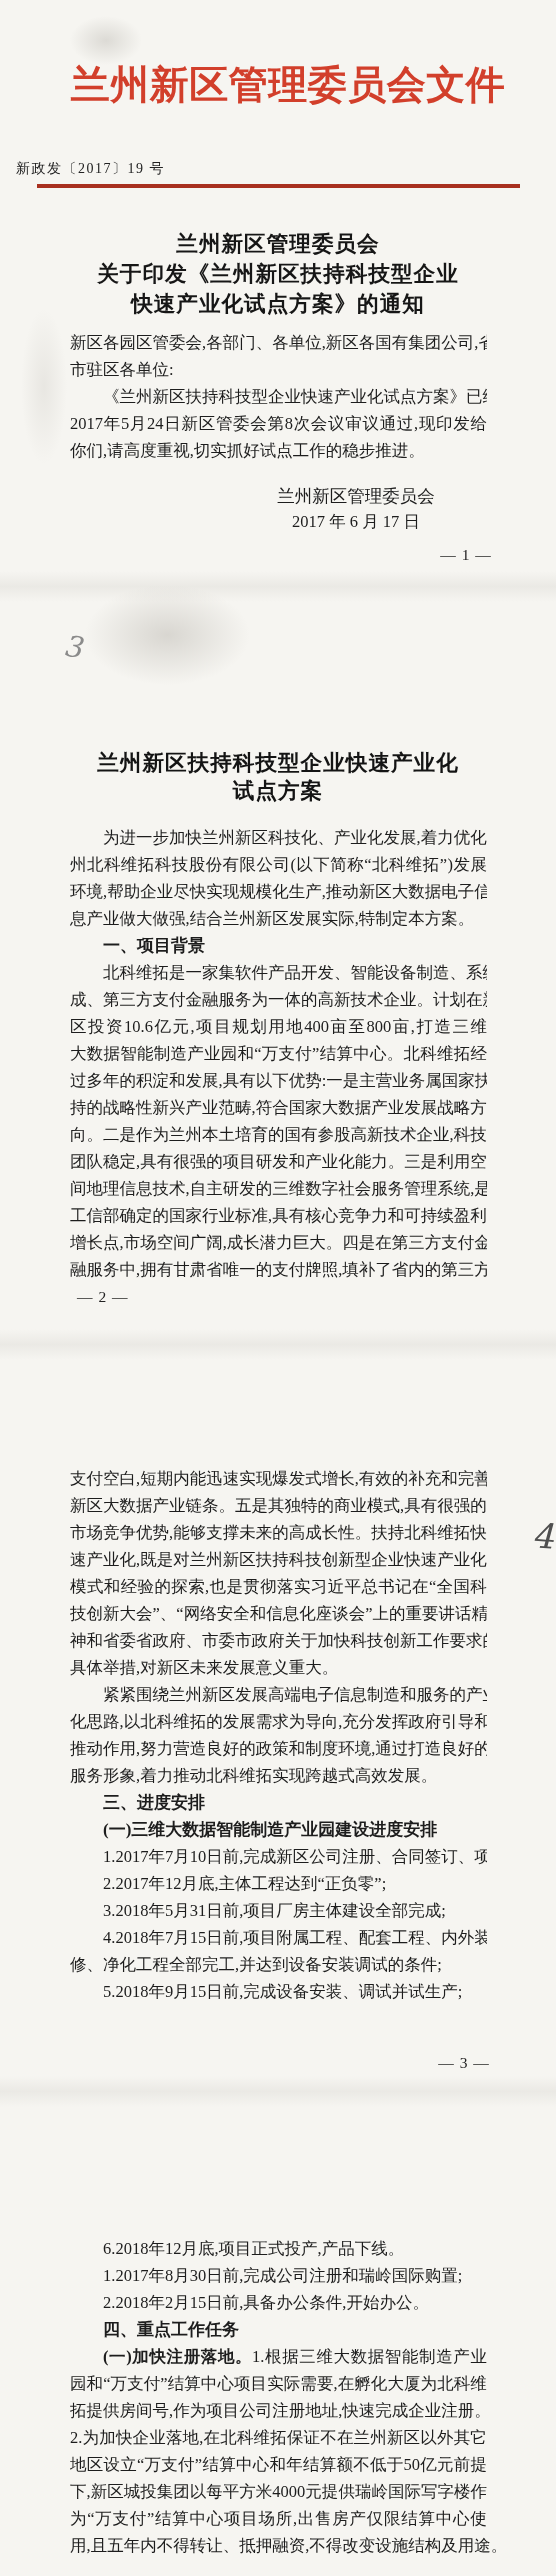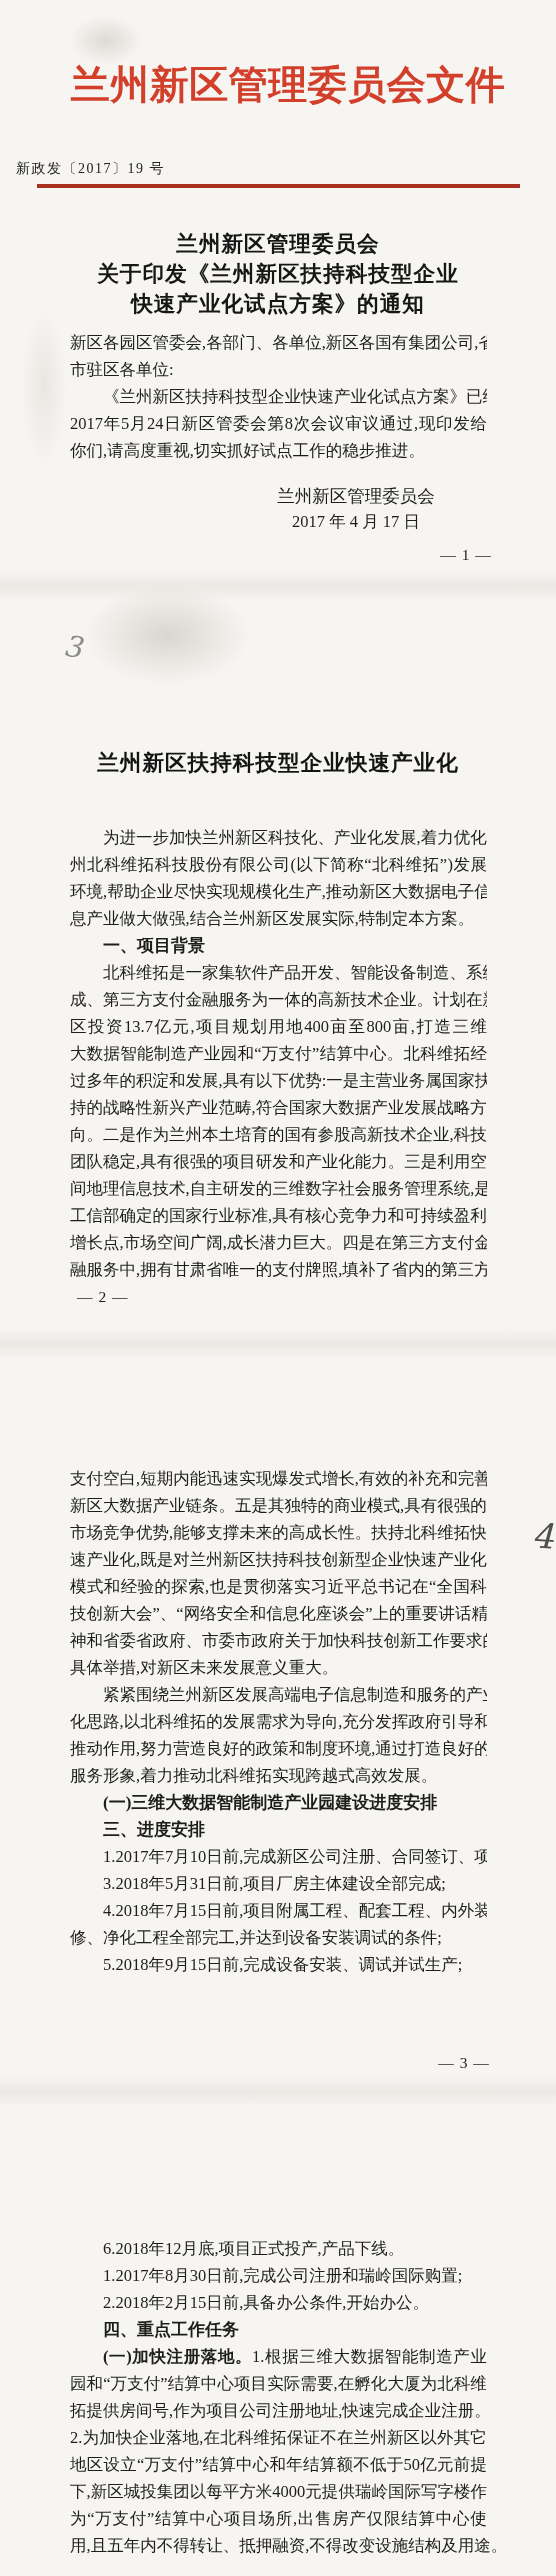--- a/index.html
+++ b/index.html
@@ -71,25 +71,26 @@
   <div class="red-rule"></div>
 
   <div class="notice-title">
     <div>兰州新区管理委员会</div>
     <div>关于印发《兰州新区扶持科技型企业</div>
     <div>快速产业化试点方案》的通知</div>
   </div>
 
   <div class="sig-block">
     <div class="sig-org">兰州新区管理委员会</div>
-    <div class="sig-date">2017 年 4 月 17 日</div>
+    <div class="sig-date">2017 年 6 月 17 日</div>
   </div>
 
   <div class="plan-title">
     <div>兰州新区扶持科技型企业快速产业化</div>
+    <div>试点方案</div>
   </div>
 
   <div id="pages">
       <div class="body-block" style="top: 329px;">
         <div class="ln j">
           <span>新</span>
           <span>区</span>
           <span>各</span>
           <span>园</span>
           <span>区</span>
@@ -312,21 +313,21 @@
           <span>。</span>
           <span>计</span>
           <span>划</span>
           <span>在</span>
           <span>新</span>
         </div>
         <div class="ln j">
           <span>区</span>
           <span>投</span>
           <span>资</span>
-          <span>13.7</span>
+          <span>10.6</span>
           <span>亿</span>
           <span>元</span>
           <span>,</span>
           <span>项</span>
           <span>目</span>
           <span>规</span>
           <span>划</span>
           <span>用</span>
           <span>地</span>
           <span>400</span>
@@ -875,22 +876,22 @@
           <span>,</span>
           <span>通</span>
           <span>过</span>
           <span>打</span>
           <span>造</span>
           <span>良</span>
           <span>好</span>
           <span>的</span>
         </div>
         <div class="ln e">服务形象,着力推动北科维拓实现跨越式高效发展。</div>
+        <div class="ln h ind">三、进度安排</div>
         <div class="ln b ind">(一)三维大数据智能制造产业园建设进度安排</div>
-        <div class="ln h ind">三、进度安排</div>
         <div class="ln j ind">
           <span>1.2017</span>
           <span>年</span>
           <span>7</span>
           <span>月</span>
           <span>10</span>
           <span>日</span>
           <span>前</span>
           <span>,</span>
           <span>完</span>
@@ -902,20 +903,21 @@
           <span>注</span>
           <span>册</span>
           <span>、</span>
           <span>合</span>
           <span>同</span>
           <span>签</span>
           <span>订</span>
           <span>、</span>
           <span>项</span>
         </div>
+        <div class="ln e ind">2.2017年12月底,主体工程达到“正负零”;</div>
         <div class="ln e ind">3.2018年5月31日前,项目厂房主体建设全部完成;</div>
         <div class="ln j ind">
           <span>4.2018</span>
           <span>年</span>
           <span>7</span>
           <span>月</span>
           <span>15</span>
           <span>日</span>
           <span>前</span>
           <span>,</span>

